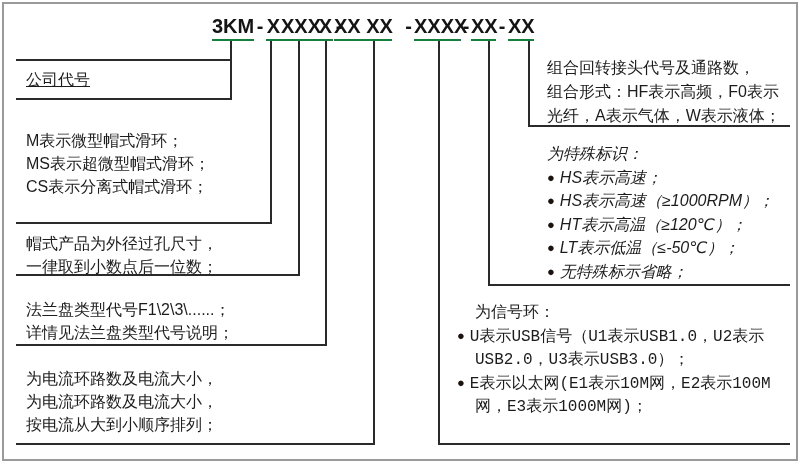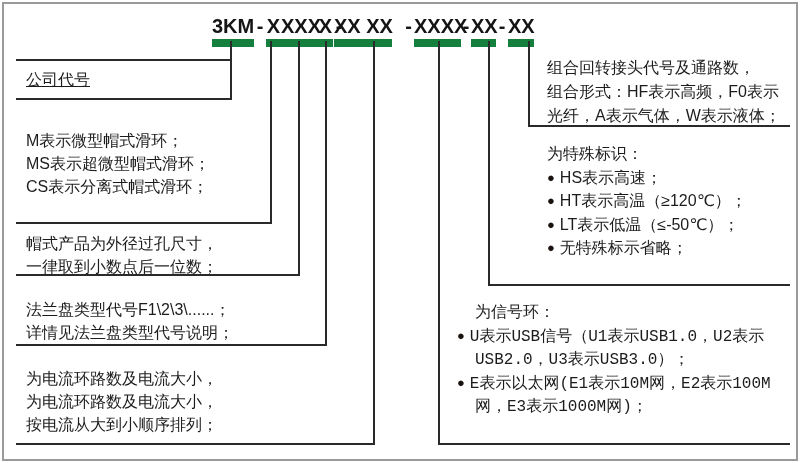--- a/index.html
+++ b/index.html
@@ -14,21 +14,21 @@
     color:#1c1c1c;
     overflow:hidden;
   }
   
   .seg,.sep{
     position:absolute;top:9px;height:26px;
     font-size:20px;font-weight:700;letter-spacing:0px;
     text-align:center;line-height:26px;white-space:nowrap;
     color:#141414;
   }
-  .seg{border-bottom:8px solid #15803d;}
+  .seg{border-bottom:2px solid #15803d;}
   #seg-prefix{left:208px;width:42px;}
   #sep-1{left:250px;width:12px;}
   #seg-type{left:262px;width:15px;}
   #seg-size{left:277px;width:37px;}
   #seg-flange{left:314px;width:15px;}
   #sep-2{left:329px;width:12px;}
   #seg-current{left:330px;width:58px;}
   #sep-3{left:399px;width:11px;}
   #seg-signal{left:410px;width:47px;}
   #sep-4{left:457px;width:10px;}
@@ -58,21 +58,21 @@
   
   .tblock{position:absolute;font-size:16px;white-space:nowrap;}
   .tline{line-height:23px;}
   #company-label{left:22px;top:66px;text-decoration:underline;}
   #block-ring-type{left:22px;top:125px;}
   #block-bore{left:22px;top:228px;}
   #block-flange{left:22px;top:294px;}
   #block-current{left:22px;top:363px;}
   #block-rotary{left:543px;top:52px;}
   #block-rotary .tline{line-height:24px;}
-  #block-special{left:543px;top:138px;}
+  #block-special{left:543px;top:138px;font-style:italic;}
   #block-special .tline{line-height:23.5px;}
   #block-signal{left:453px;top:298px;}
   #block-signal .tline{line-height:23px;font-family:Liberation Mono, monospace;}
   .blt{font-size:13px;margin-right:5px;vertical-align:1px;color:#1a120e;}
   .cont{padding-left:18px;}
 </style>
 </head>
 <body>
 
 <div class="frame">
@@ -135,20 +135,21 @@
 
   <div class="tblock" id="block-rotary">
     <div class="tline">组合回转接头代号及通路数，</div>
     <div class="tline">组合形式：HF表示高频，F0表示</div>
     <div class="tline">光纤，A表示气体，W表示液体；</div>
   </div>
 
   <div class="tblock" id="block-special">
     <div class="tline">为特殊标识：</div>
     <div class="tline"><span class="blt">●</span><span>HS表示高速；</span></div>
+    <div class="tline"><span class="blt">●</span><span>HS表示高速（≥1000RPM）；</span></div>
     <div class="tline"><span class="blt">●</span><span>HT表示高温（≥120℃）；</span></div>
     <div class="tline"><span class="blt">●</span><span>LT表示低温（≤-50℃）；</span></div>
     <div class="tline"><span class="blt">●</span><span>无特殊标示省略；</span></div>
   </div>
 
   <div class="tblock" id="block-signal">
     <div class="tline cont">为信号环：</div>
     <div class="tline"><span class="blt">●</span><span>U表示USB信号（U1表示USB1.0，U2表示</span></div>
     <div class="tline cont">USB2.0，U3表示USB3.0）；</div>
     <div class="tline"><span class="blt">●</span><span>E表示以太网(E1表示10M网，E2表示100M</span></div>

